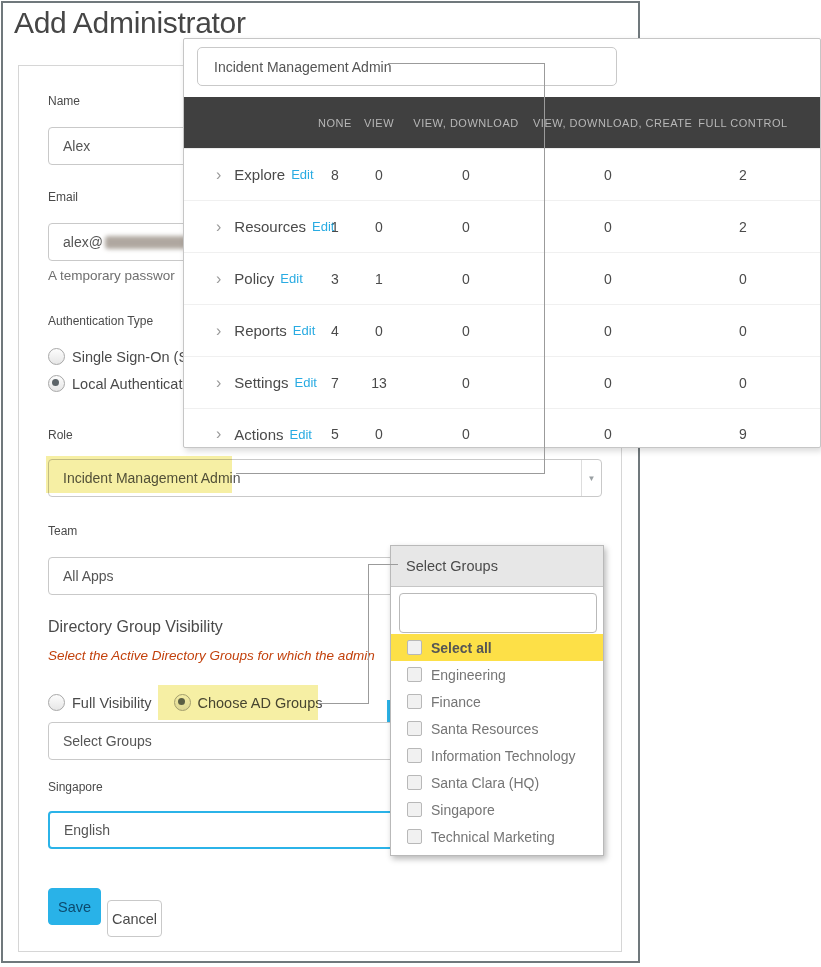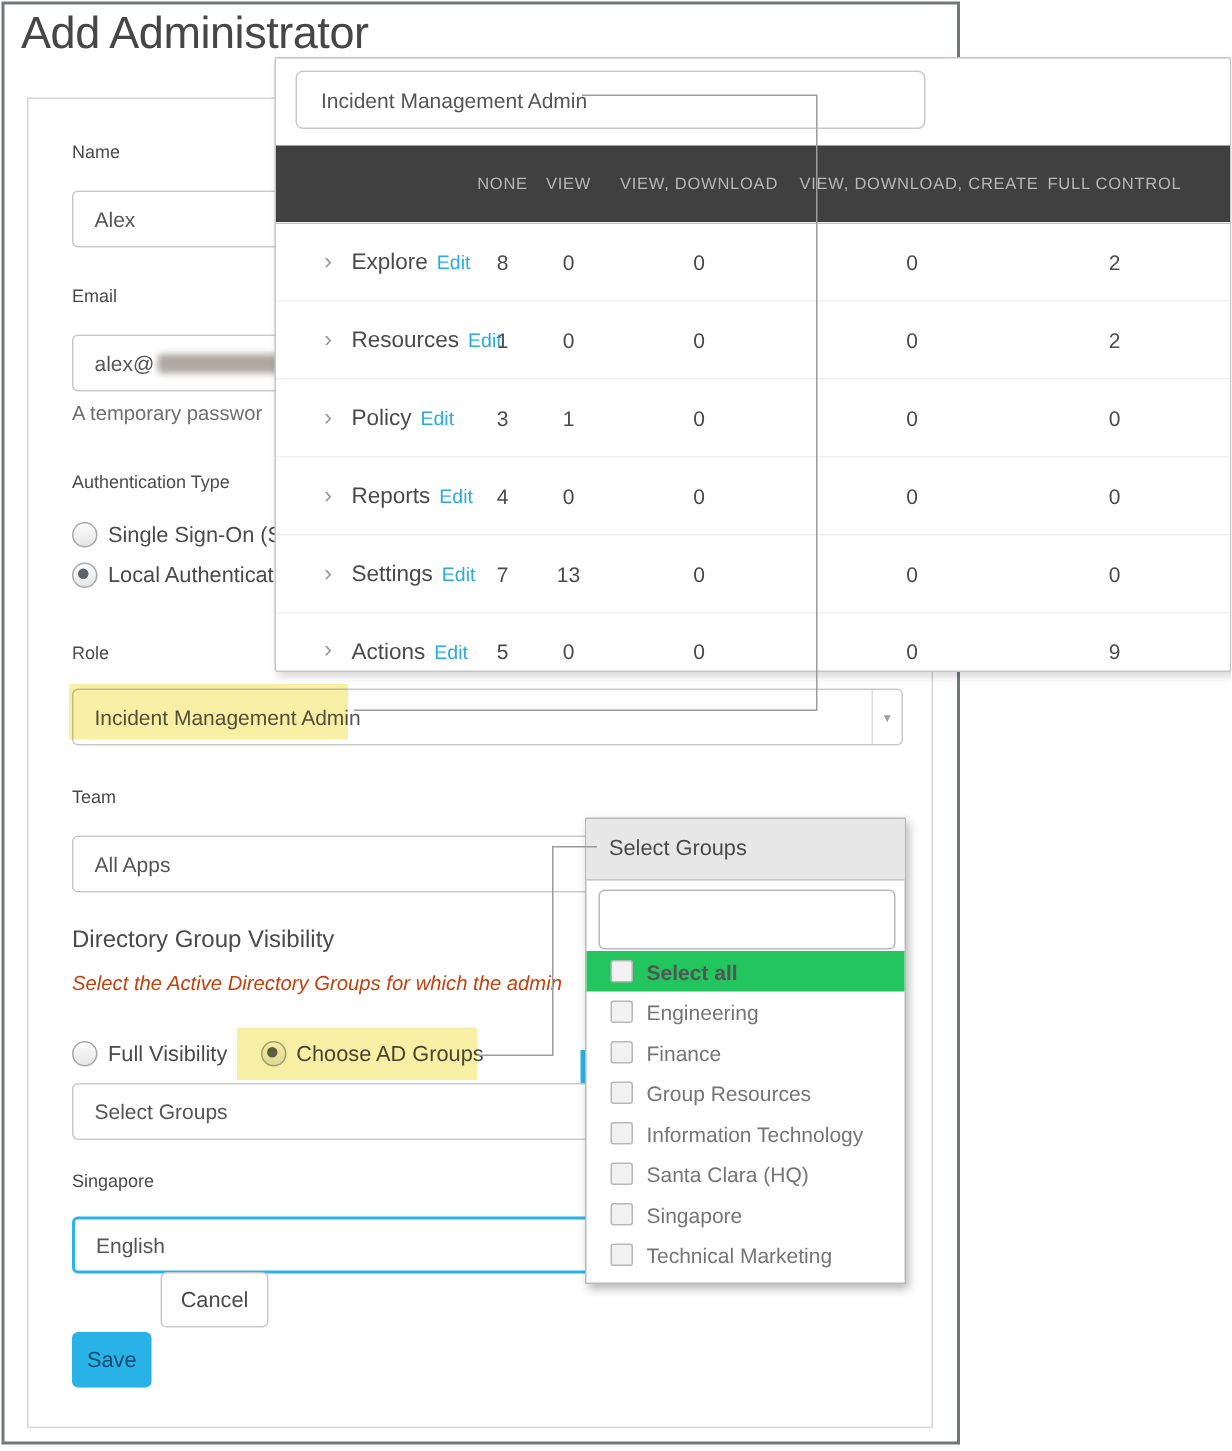--- a/index.html
+++ b/index.html
@@ -55,21 +55,21 @@
   
   .popup2{left:390px;top:545px;width:214px;height:311px;background:#fff;border:1px solid #b9b9b9;
           box-shadow:2px 3px 6px rgba(0,0,0,.28);z-index:12;}
   .popup2-header{position:absolute;left:0;top:0;right:0;height:40px;background:#e7e7e7;
           border-bottom:1px solid #c6c6c6;display:flex;align-items:center;padding-left:15px;
           font-size:14.5px;color:#4a4a4a;}
   .popup2-search{position:absolute;left:8px;top:47px;width:196px;height:38px;border:1px solid #b9b9b9;
           border-radius:4px;background:#fff;}
   .glist{position:absolute;left:0;top:88px;right:0;}
   .gitem{display:flex;align-items:center;height:27px;padding-left:16px;font-size:14px;color:#757575;}
-  .gitem.first{background:#22c55e;color:#555;font-weight:bold;align-items:center;}
+  .gitem.first{background:#fde047;color:#555;font-weight:bold;align-items:center;}
   .cb{width:13px;height:13px;border:1px solid #b8b8b8;border-radius:2px;background:#f1f1f1;
       margin-right:9px;flex:none;}
 
   .line{background:#9b9b9b;z-index:40;}
   .bluepeek{left:387px;top:700px;width:3px;height:22px;background:#2bb3e8;z-index:4;}
 </style>
 </head>
 <body>
 
 <div id="stage">
@@ -132,21 +132,21 @@
   <div class="abs field" style="left:48px;top:722px;width:554px;">
     <span>Select Groups</span>
   </div>
 
   <div class="abs lbl" style="left:48px;top:780px;">Singapore</div>
   <div class="abs field" style="left:48px;top:811px;width:554px;border:2px solid #2bb3e8;">
     <span>English</span>
   </div>
 
   <button class="abs btn btn-save" style="left:48px;top:888px;width:53px;height:37px;">Save</button>
-  <button class="abs btn btn-cancel" style="left:107px;top:848px;width:72px;height:37px;">Cancel</button>
+  <button class="abs btn btn-cancel" style="left:107px;top:900px;width:55px;height:37px;">Cancel</button>
 
   <div class="abs bluepeek"></div>
 
   <div class="abs popup1">
     <div class="popup1-input">
       <span>Incident Management Admin</span>
     </div>
     <div class="ptable">
       <div class="phead">
         <span></span>
@@ -244,21 +244,21 @@
         <div class="gitem">
           <span class="cb"></span>
           <span>Engineering</span>
         </div>
         <div class="gitem">
           <span class="cb"></span>
           <span>Finance</span>
         </div>
         <div class="gitem">
           <span class="cb"></span>
-          <span>Group Resources</span>
+          <span>Santa Resources</span>
         </div>
         <div class="gitem">
           <span class="cb"></span>
           <span>Information Technology</span>
         </div>
         <div class="gitem">
           <span class="cb"></span>
           <span>Santa Clara (HQ)</span>
         </div>
         <div class="gitem">

